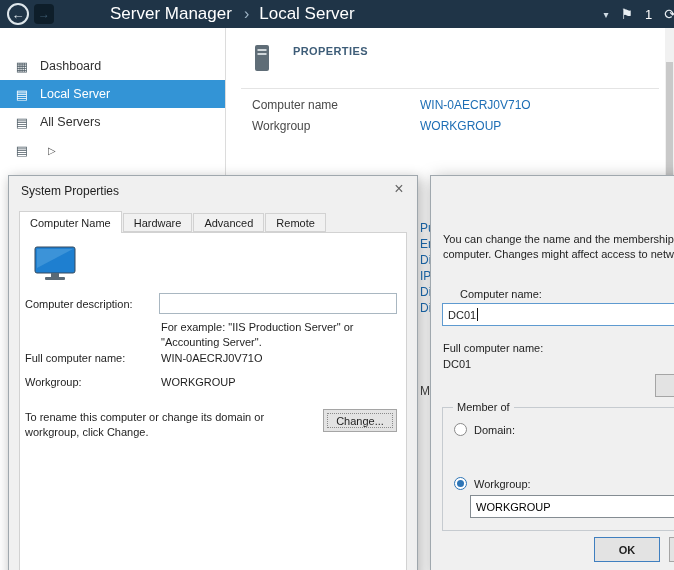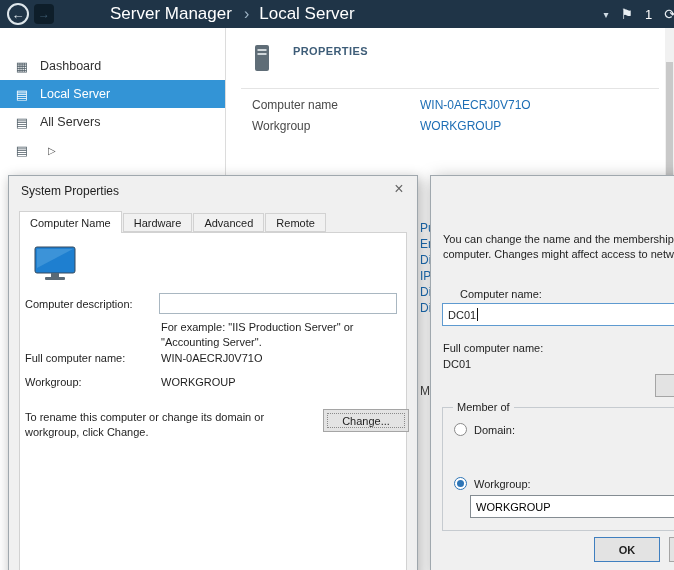--- a/index.html
+++ b/index.html
@@ -74,21 +74,21 @@
   .sp-desc-label { position:absolute; left:16px; top:122px; z-index:5; }
   .sp-desc-input { position:absolute; left:150px; top:117px; width:238px; height:21px;
     border:1px solid #a9b7c1; background:#fff; font:inherit; padding:0 4px; z-index:5; }
   .sp-example { position:absolute; left:152px; top:144px; width:236px; line-height:1.35; z-index:5; }
   .sp-row-label { position:absolute; left:16px; z-index:5; }
   .sp-row-value { position:absolute; left:152px; z-index:5; }
   .sp-rename { position:absolute; left:16px; top:234px; width:278px; line-height:1.4; z-index:5; }
 
   .btn { display:flex; align-items:center; justify-content:center; background:#e3e3e3;
     border:1px solid #a5a5a5; font-size:11px; color:#1e1e1e; position:relative; }
-  .sp-change { position:absolute; left:314px; top:233px; width:86px; height:23px; z-index:5; }
+  .sp-change { position:absolute; left:314px; top:233px; width:74px; height:23px; z-index:5; }
   .sp-change::after { content:""; position:absolute; inset:3px; border:1px dotted #8a8a8a; }
 
   
   .nc-line { position:absolute; white-space:nowrap; }
   .nc-intro1 { left:12px; top:57px; }
   .nc-intro2 { left:12px; top:72px; }
   .nc-name-label { left:29px; top:112px; }
   .nc-name-input { position:absolute; left:11px; top:127px; width:280px; height:23px;
     background:#fff; border:1px solid #5e9ad0; display:flex; align-items:center; padding:0 5px; }
   .caret-bar { width:1px; height:13px; background:#111; margin-left:1px; }

